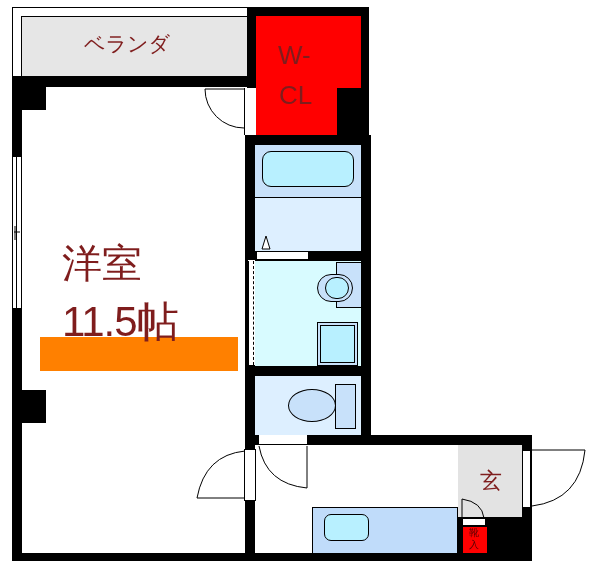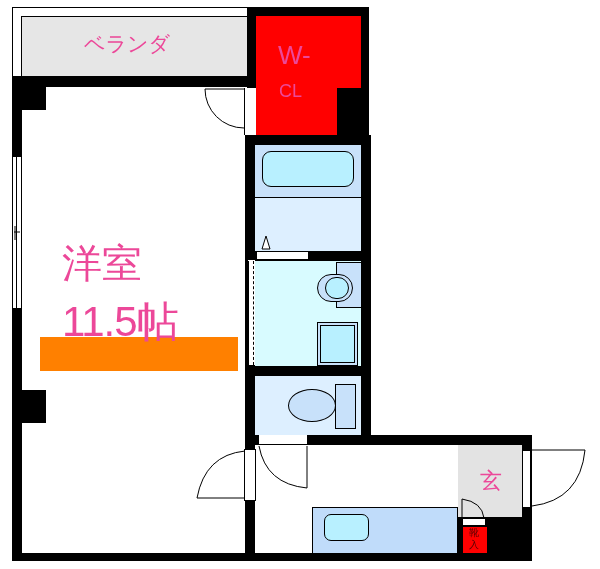--- a/index.html
+++ b/index.html
@@ -1,34 +1,34 @@
 <!DOCTYPE html>
 <html><head>
   <meta charset="utf-8">
   <style>
     html, body { margin: 0; padding: 0; background: #ffffff; }
     body { width: 600px; height: 569px; position: relative; overflow: hidden;
            font-family: "DejaVu Sans", sans-serif; }
     .abs { position: absolute; box-sizing: border-box; }
     .wall { position: absolute; background: #000; }
-    .lbl { position: absolute; color: #ec4899; white-space: nowrap; line-height: 1; }
+    .lbl { position: absolute; color: #7f1d1d; white-space: nowrap; line-height: 1; }
     svg.ov { position: absolute; left: 0; top: 0; }
   </style>
 </head>
 <body>
 
 <div class="abs" style="left:12px;top:7px;width:236px;height:70px;border:1px solid #000;background:#fff;"></div>
 <div class="abs" style="left:21px;top:16px;width:227px;height:61px;border:1px solid #000;border-right:none;background:#e6e6e6;"></div>
 <div class="lbl" style="left:84px;top:34px;font-size:21px;">ベランダ</div>
 
 <div class="abs" style="left:247px;top:7px;width:122px;height:140px;background:#000;"></div>
 <div class="abs" style="left:256px;top:16px;width:105px;height:119px;background:#ff0000;"></div>
 <div class="abs" style="left:337px;top:88px;width:24px;height:47px;background:#000;"></div>
 <div class="lbl" style="left:278px;top:42px;font-size:26px;font-family:'Liberation Sans',sans-serif;">W-</div>
-<div class="lbl" style="left:279px;top:82px;font-size:18px;font-family:'Liberation Sans',sans-serif;">CL</div>
+<div class="lbl" style="left:279px;top:82px;font-size:26px;font-family:'Liberation Sans',sans-serif;">CL</div>
 
 <div class="wall" style="left:12px;top:77px;width:244px;height:10px;"></div>
 <div class="wall" style="left:12px;top:77px;width:10px;height:80px;"></div>
 <div class="wall" style="left:12px;top:77px;width:34px;height:33px;"></div>
 <div class="wall" style="left:12px;top:308px;width:10px;height:253px;"></div>
 <div class="wall" style="left:12px;top:390px;width:34px;height:33px;"></div>
 <div class="wall" style="left:12px;top:553px;width:520px;height:8px;"></div>
 
 <div class="abs" style="left:12px;top:157px;width:10px;height:151px;border-left:1px solid #000;border-right:1px solid #000;background:#fff;"></div>
 <div class="abs" style="left:16px;top:157px;width:1px;height:151px;background:#000;"></div>

